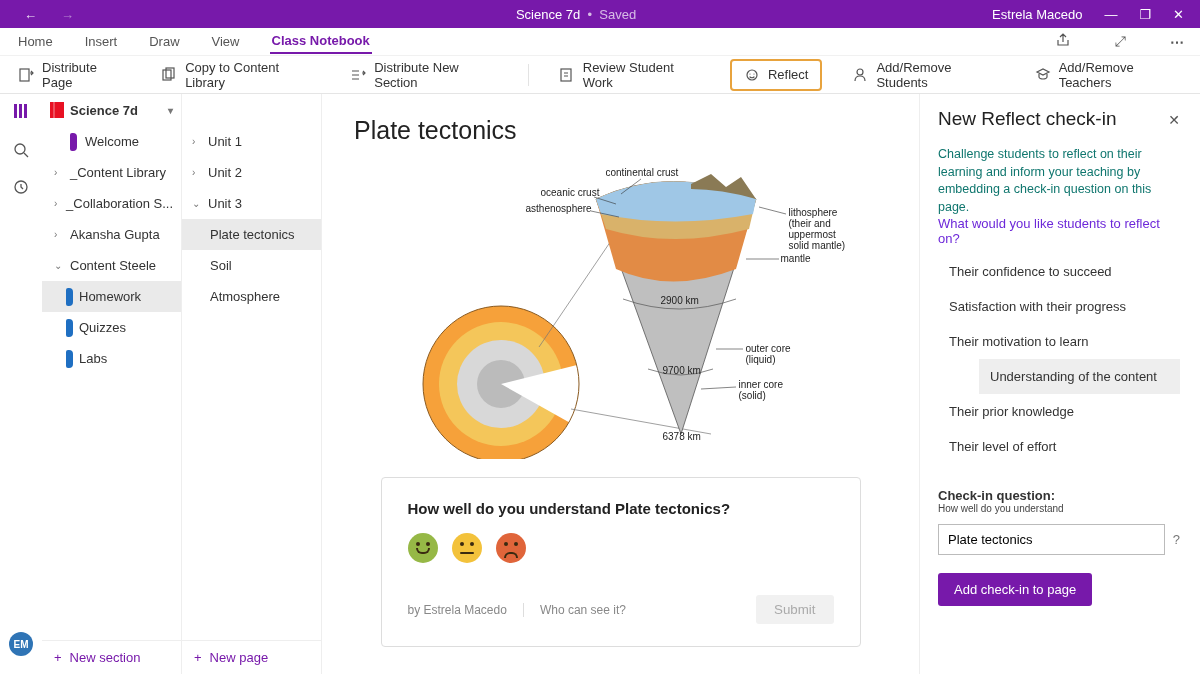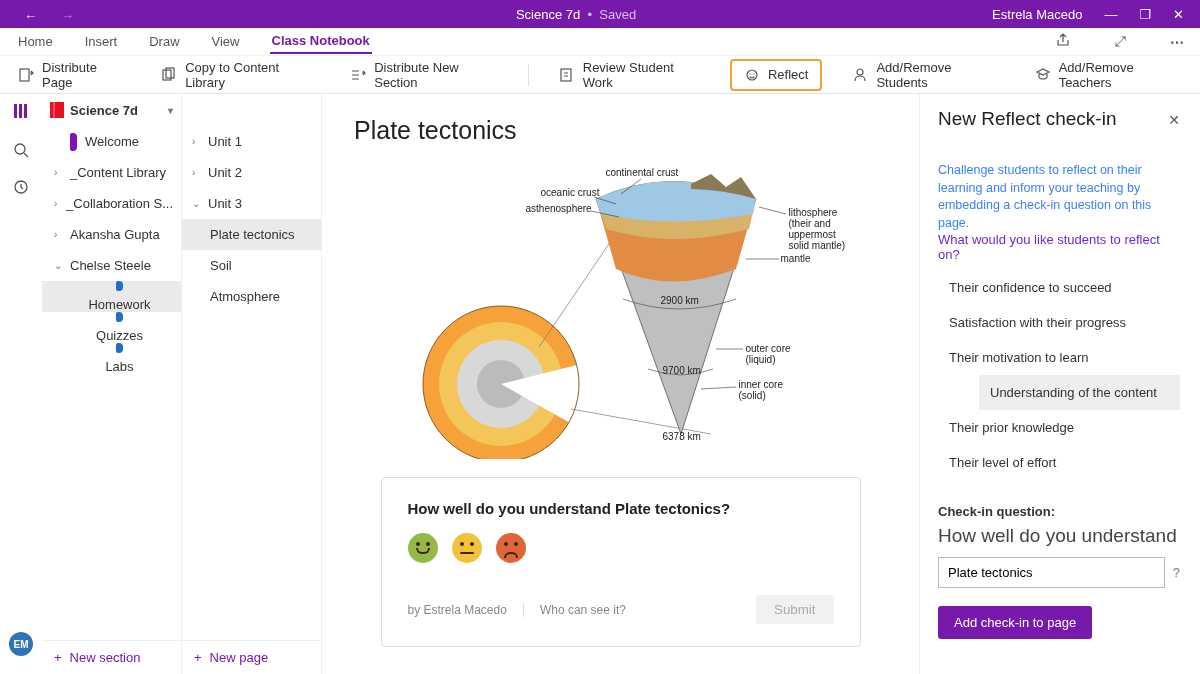--- a/index.html
+++ b/index.html
@@ -33,21 +33,21 @@
   .rail .bottom { margin-top: auto; margin-bottom: 18px; }
   .rail .avatar { width: 24px; height: 24px; border-radius: 50%; background: #2f74b5; color: #fff; font-size: 10px; display: flex; align-items: center; justify-content: center; font-weight: 600; }
 
   .nav-col { width: 140px; border-right: 1px solid #eee; display: flex; flex-direction: column; }
   .nav-col .hdr { height: 32px; display: flex; align-items: center; gap: 6px; padding: 0 8px; font-weight: 600; font-size: 13px; }
   .nav-col .hdr .book { width: 14px; height: 16px; background: #e81123; position: relative; }
   .nav-col .hdr .book::after { content:""; position:absolute; left:3px; top:0; bottom:0; width:2px; background:#fff4; }
   .tree { flex:1; overflow:hidden; }
   .tree-item { height: 31px; display:flex; align-items:center; padding: 0 8px 0 12px; gap: 6px; cursor: pointer; font-size: 13px; white-space: nowrap; overflow: hidden; text-overflow: ellipsis; color:#333; }
   .tree-item .chev { width: 10px; display:inline-block; color:#777; font-size: 10px; }
-  .tree-item.sub { padding-left: 24px; flex-direction: column; }
+  .tree-item.sub { padding-left: 24px; }
   .tree-item.sub .tab-chip { width: 7px; height: 18px; border-radius: 2px 4px 4px 2px; background: #7719aa; }
   .tree-item.sub .tab-chip.blue  { background: #1f6fc2; }
   .tree-item.sub.selected { background: #eaeaea; }
   .new-item { height: 34px; display:flex; align-items:center; gap:8px; padding: 0 12px; color:#7719aa; cursor:pointer; font-size:13px; border-top:1px solid #eee; }
 
   .sections-col { width: 140px; border-right: 1px solid #eee; display:flex; flex-direction:column; }
   .sections-col .sec { height: 31px; display:flex; align-items:center; padding: 0 10px; gap:6px; cursor:pointer; font-size:13px; }
   .sections-col .sec .chev { width:10px; color:#777; font-size:10px; }
   .sections-col .sec.ind { padding-left: 28px; }
   .sections-col .sec.selected { background:#eaeaea; }
@@ -68,28 +68,28 @@
   .face .mouth-frown { position:absolute; left:8px; right:8px; top:19px; height:6px; border:2px solid #3a2a10; border-bottom:none; border-radius: 8px 8px 0 0;}
   .face .mouth-smile { position:absolute; left:8px; right:8px; top:15px; height:6px; border:2px solid #3a2a10; border-top:none; border-radius: 0 0 8px 8px;}
   .card-footer { display:flex; align-items:center; margin-top: 32px; font-size: 12px; color:#888; gap: 16px;}
   .card-footer .sep { width:1px; height:14px; background:#ddd; }
   .card-footer .submit { margin-left:auto; background:#f1f1f1; color:#aaa; border:none; padding: 7px 18px; border-radius:3px; cursor:default; }
 
   .side-panel { width: 280px; padding: 14px 20px 20px 18px; overflow:auto; }
   .side-panel .hdr { display:flex; align-items:flex-start; }
   .side-panel h2 { font-size: 19px; font-weight: 400; color:#222; flex:1; }
   .side-panel .close { cursor:pointer; color:#555; font-size:14px; margin-top:4px; }
-  .side-panel p.desc { font-size: 12.5px; color:#3b82f6; margin-top: 32px; line-height:1.4; }
+  .side-panel p.desc { font-size: 12.5px; color:#0f766e; margin-top: 16px; line-height:1.4; }
   .side-panel .label { font-size: 13px; color:#6d28d9; margin-top: 0; }
   .opts { margin-top: 8px; display:flex; flex-direction:column; }
   .opt { padding: 9px 10px; font-size: 13px; cursor:pointer; border:1px solid transparent; }
   .opt:hover, .opt.hover { background:#eee;margin-left:41px; }
   .q-sec { margin-top: 24px; }
   .q-sec .q-label { font-size: 13px; font-weight:600; }
-  .q-sec .q-sub { font-size: 19px; color:#444; margin-top:6px; }
+  .q-sec .q-sub { font-size: 10px; color:#444; }
   .q-row { display:flex; align-items:center; gap:8px; margin-top:10px; }
   .q-row input { flex:1; border:1px solid #bbb; padding: 7px 9px; font-size:13px; }
   .q-row .qmark { color:#777; cursor:pointer; }
   .add-btn { margin-top: 18px; background:#7719aa; color:#fff; border:none; padding: 9px 16px; font-size: 13px; border-radius: 3px; cursor:pointer; }
 </style>
 </head>
 <body>
 
 <div class="titlebar">
   <div class="nav">
@@ -224,21 +224,21 @@
       <div class="tree-item">
           <span class="chev">›</span>
           <span>_Collaboration S...</span>
         </div>
       <div class="tree-item">
           <span class="chev">›</span>
           <span>Akansha Gupta</span>
         </div>
       <div class="tree-item">
           <span class="chev">⌄</span>
-          <span>Chelse Steele</span>
+          <span>Content Steele</span>
         </div>
       <div class="tree-item sub selected">
           <span class="tab-chip blue"></span>
           <span>Homework</span>
         </div>
       <div class="tree-item sub">
           <span class="tab-chip blue"></span>
           <span>Quizzes</span>
         </div>
       <div class="tree-item sub">

